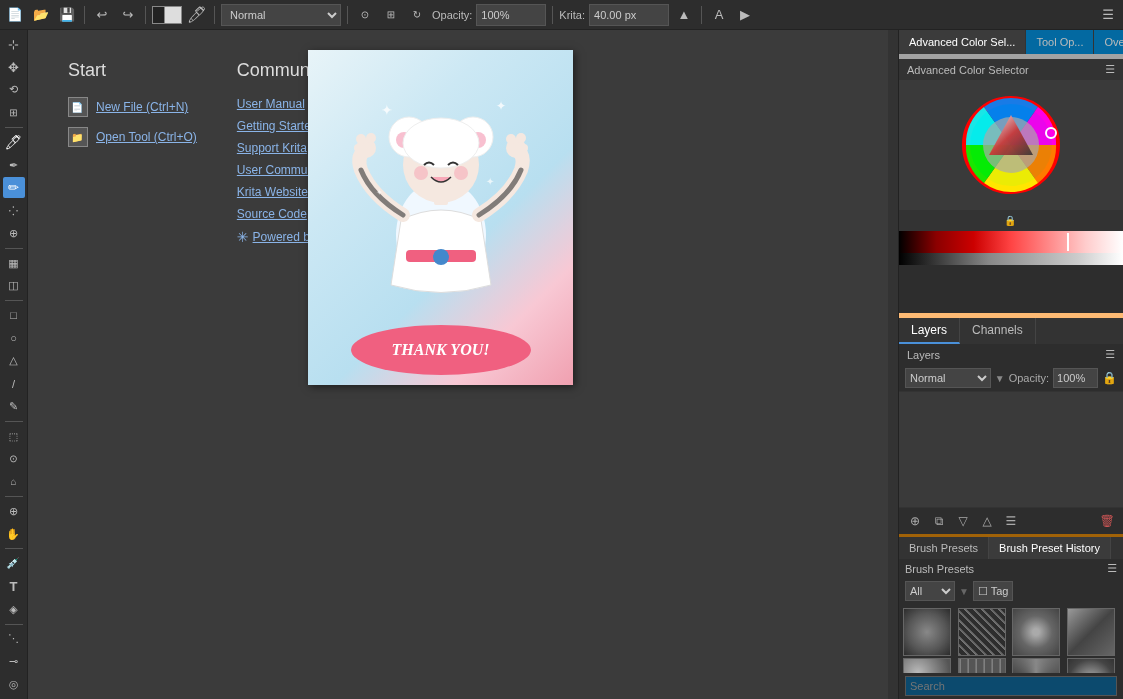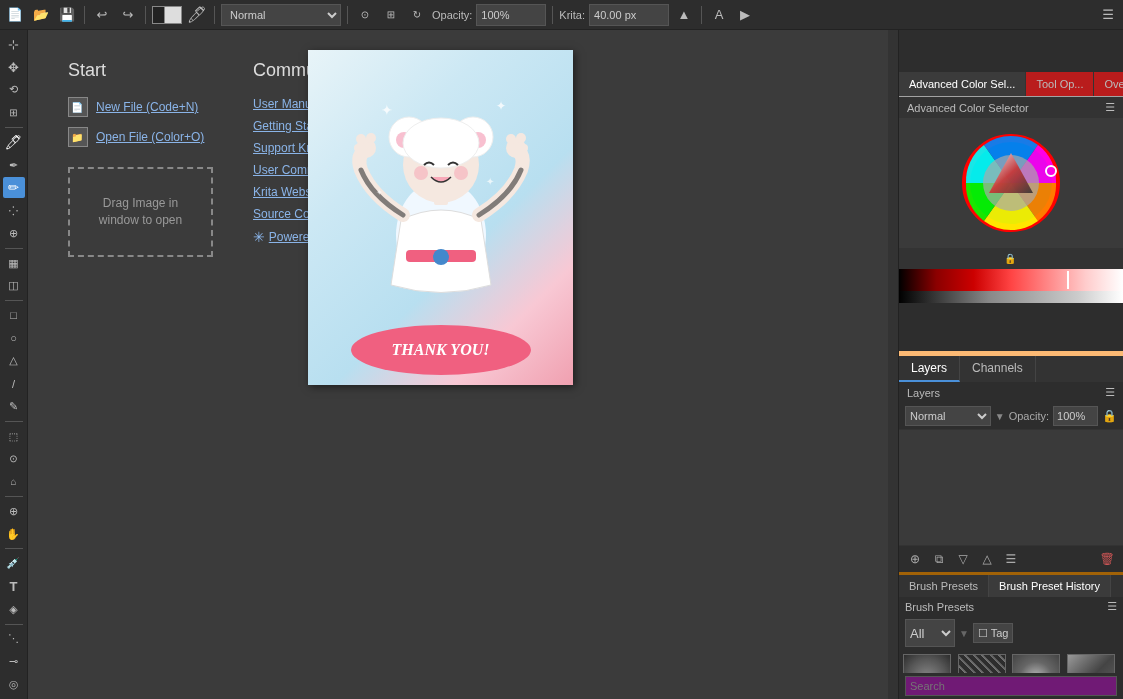--- a/index.html
+++ b/index.html
@@ -256,24 +256,23 @@
       background: #2d2d2d;
       display: flex;
       flex-direction: column;
       border-left: 1px solid #222;
       flex-shrink: 0;
     }
 
     
     .panel-tabs {
       display: flex;
-      background: #b91c1c;
-      border-bottom: 1px solid #a3a3a3;
-      flex-shrink: 0;
-      margin-top: 42px;
+      background: #0369a1;
+      border-bottom: 5px solid #a3a3a3;
+      flex-shrink: 0;
     }
     .panel-tab {
       padding: 6px 10px;
       font-size: 11px;
       color: #bbb;
       cursor: pointer;
       border-right: 1px solid #333;
       white-space: nowrap;
     }
     .panel-tab.active {
@@ -455,22 +454,22 @@
       display: flex;
       align-items: center;
       gap: 4px;
       padding: 3px 6px;
       flex-shrink: 0;
     }
     .brush-filter-select {
       background: #444;
       color: #ccc;
       border: 1px solid #555;
-      height: 28px;
-      font-size: 13px;
+      height: 20px;
+      font-size: 11px;
       width: 50px;
     }
     .brush-tag-btn {
       background: #444;
       color: #ccc;
       border: 1px solid #555;
       height: 20px;
       font-size: 11px;
       padding: 0 4px;
       cursor: pointer;
@@ -494,21 +493,21 @@
       justify-content: center;
       overflow: hidden;
     }
 
     .brush-search {
       padding: 3px 6px;
       flex-shrink: 0;
     }
     .brush-search input {
       width: 100%;
-      background: #701a75;
+      background: #0c4a6e;
       color: #ccc;
       border: 1px solid #555;
       height: 20px;
       padding: 0 4px;
       font-size: 11px;
     }
 
     
     .color-wheel-svg {
       width: 100px;
@@ -613,28 +612,25 @@
     <div class="tool-btn" style="font-size:11px;">◎</div>
   </div>
 
   <div id="canvas-area">
     <div id="welcome-panel">
 
       <div class="start-section">
         <h2>Start</h2>
         <div class="start-item">
           <div class="start-item-icon">📄</div>
-          <span class="start-link">New File (Code+N)</span>
+          <span class="start-link">New File (Ctrl+N)</span>
         </div>
         <div class="start-item">
           <div class="start-item-icon">📁</div>
-          <span class="start-link">Open File (Color+O)</span>
-        </div>
-        <div class="drag-drop-zone">
-          <span>Drag Image in<br>window to open</span>
+          <span class="start-link">Open Tool (Ctrl+O)</span>
         </div>
       </div>
 
       <div class="community-section">
         <h2>Community</h2>
         <a class="community-link">User Manual</a>
         <a class="community-link">Getting Started</a>
         <a class="community-link">Support Krita</a>
         <a class="community-link">User Community</a>
         <a class="community-link">Krita Website</a>

